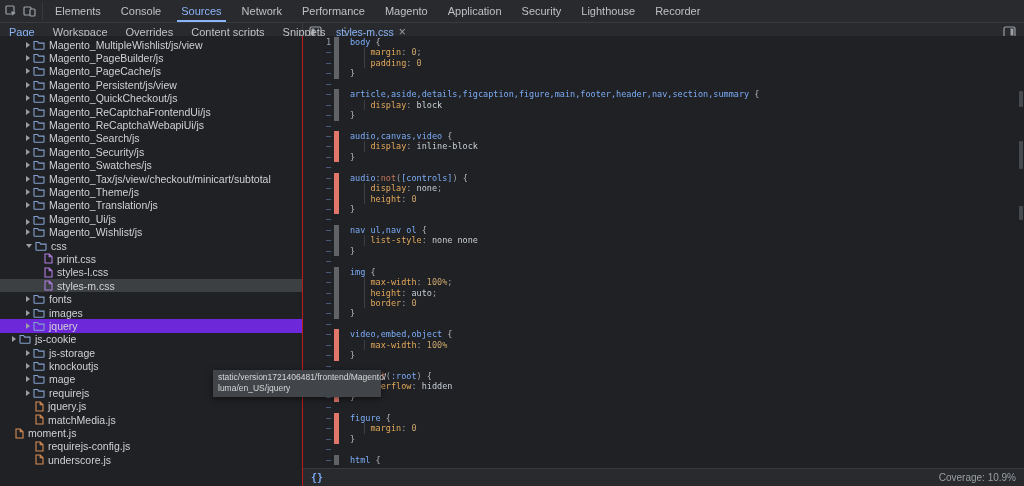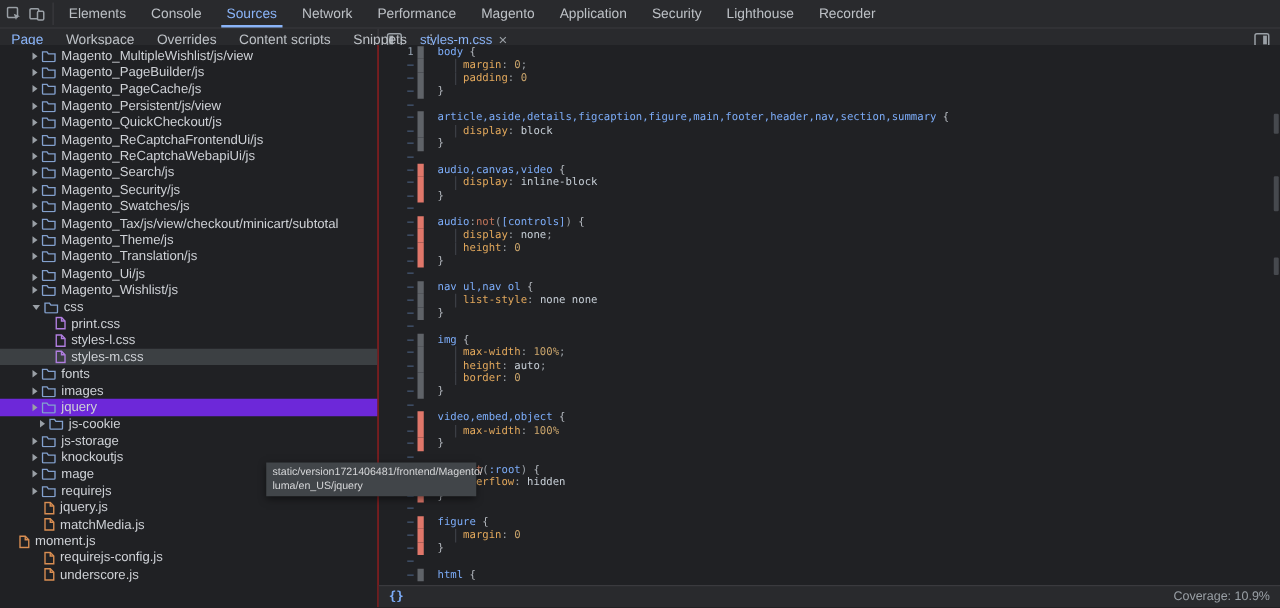--- a/index.html
+++ b/index.html
@@ -339,21 +339,21 @@
         </div>
         <div class="trow hov" style="padding-left: 26px;">
           <span class="arrow-r"></span>
           <span class="ticon">
             <svg width="12" height="10" viewBox="0 0 12 10">
               <path d="M1 1.5 h3.6 l1.1 1.6 h5.3 v5.4 a0.8 0.8 0 0 1 -0.8 0.8 h-8.4 a0.8 0.8 0 0 1 -0.8 -0.8 z" fill="none" stroke="#83a1ce" stroke-width="1.1"></path>
             </svg>
           </span>
           <span>jquery</span>
         </div>
-        <div class="trow" style="padding-left: 32px;">
+        <div class="trow" style="padding-left: 12px;">
           <span class="arrow-r"></span>
           <span class="ticon">
             <svg width="12" height="10" viewBox="0 0 12 10">
               <path d="M1 1.5 h3.6 l1.1 1.6 h5.3 v5.4 a0.8 0.8 0 0 1 -0.8 0.8 h-8.4 a0.8 0.8 0 0 1 -0.8 -0.8 z" fill="none" stroke="#83a1ce" stroke-width="1.1"></path>
             </svg>
           </span>
           <span>js-cookie</span>
         </div>
         <div class="trow" style="padding-left: 26px;">
           <span class="arrow-r"></span>

